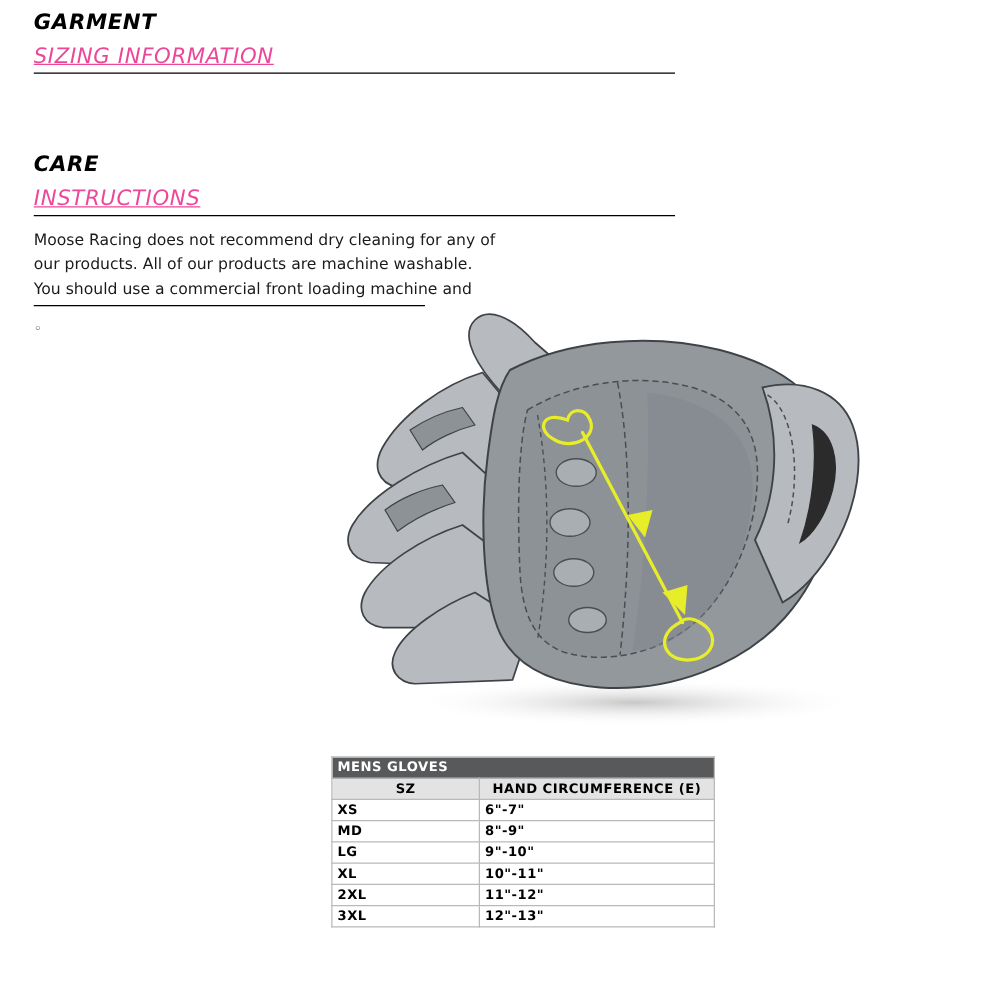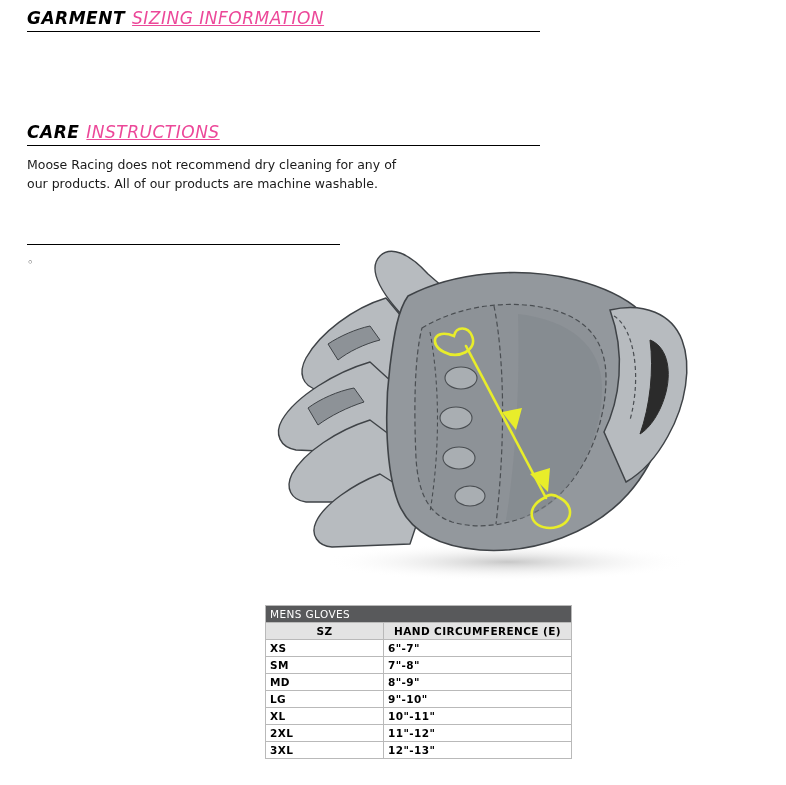--- a/index.html
+++ b/index.html
@@ -24,20 +24,21 @@
     padding: 0;
   }
 
   
   .section-head {
     display: flex;
     align-items: baseline;
     gap: 7px;
     margin: 0 0 2px 0;
     padding: 0;
+    flex-direction: column;
   }
   .head-bold {
     font-family: "DejaVu Sans", sans-serif;
     font-weight: bold;
     font-style: italic;
     font-size: 17px;
     letter-spacing: 0.5px;
     color: #000;
     white-space: nowrap;
   }
@@ -126,21 +127,21 @@
   }
   #size-table td {
     border: 1px solid #b9b9b9;
     padding: 2px 4px;
     font-size: 10.5px;
     letter-spacing: 0.4px;
   }
   .tbl-title td {
     background: #58595b;
     color: #ffffff;
-    font-weight: normal;
+    font-weight: bold;
     font-size: 10.5px;
     letter-spacing: 0.8px;
     padding: 4px 8px;
     border: 1px solid #58595b;
   }
   .tbl-sub td {
     background: #e3e3e3;
     color: #000;
     font-weight: bold;
     text-align: center;
@@ -170,20 +171,21 @@
 
   <div id="care-block">
     <div class="section-head">
       <span class="head-bold">CARE</span>
       <span class="head-light">INSTRUCTIONS</span>
     </div>
     <div class="head-rule"></div>
     <div class="body-text">
       <div>Moose Racing does not recommend dry cleaning for any of</div>
       <div>our products. All of our products are machine washable.</div>
+      <div>You should use a commercial front loading machine and</div>
     </div>
   </div>
 
   <div id="gloves-block">
     <div class="head-rule"></div>
     <div class="bullet-row">
       <span class="bullet-dot">◦</span>
     </div>
   </div>
 
@@ -264,24 +266,20 @@
       </tr>
       <tr class="tbl-sub">
         <td class="col-sz">SZ</td>
         <td>HAND CIRCUMFERENCE (E)</td>
       </tr>
       <tr class="tbl-row">
         <td class="col-sz">XS</td>
         <td>6"-7"</td>
       </tr>
       <tr class="tbl-row">
-        <td class="col-sz">SM</td>
-        <td>7"-8"</td>
-      </tr>
-      <tr class="tbl-row">
         <td class="col-sz">MD</td>
         <td>8"-9"</td>
       </tr>
       <tr class="tbl-row">
         <td class="col-sz">LG</td>
         <td>9"-10"</td>
       </tr>
       <tr class="tbl-row">
         <td class="col-sz">XL</td>
         <td>10"-11"</td>

